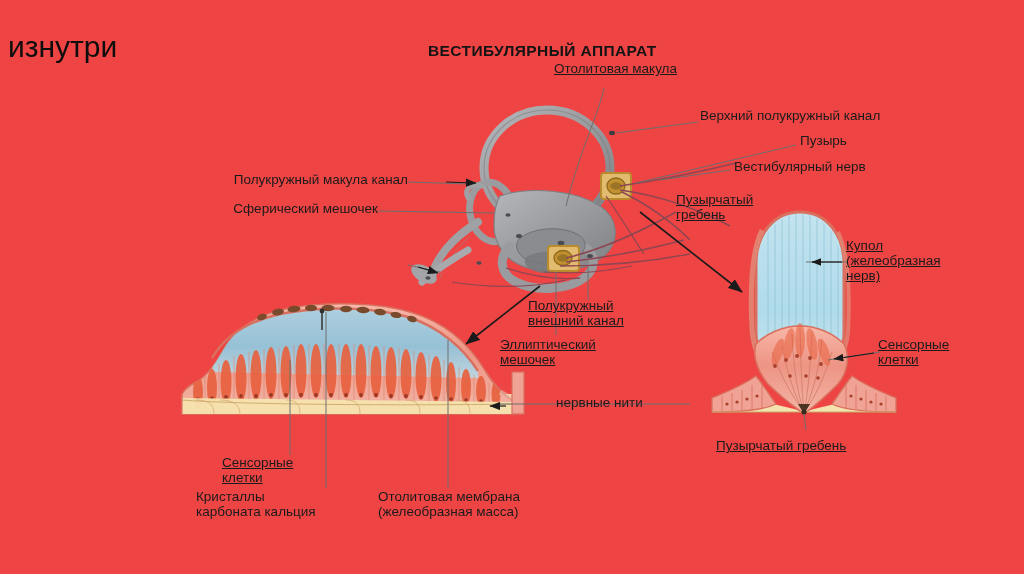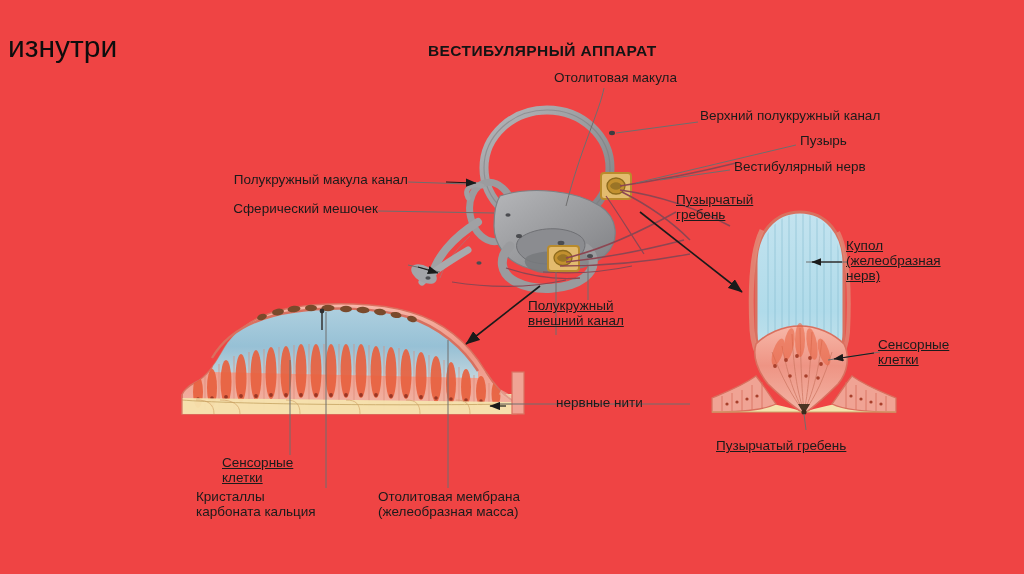--- a/index.html
+++ b/index.html
@@ -374,32 +374,34 @@
       <path d="M640,212 L742,292"></path>
 
       <path d="M446,182 L476,183" stroke-width="1.2"></path>
       <path d="M506,406 L490,406" stroke-width="1.2"></path>
       <path d="M418,267 L438,273" stroke-width="1.2"></path>
       <path d="M874,353 L834,359" stroke-width="1.1"></path>
       <path d="M842,262 L812,262" stroke-width="1.1"></path>
     </g>
   </svg>
 
-  <div class="lbl" style="left:554px;top:70px;">Отолитовая макула</div>
+  <div class="lbl" style="left:554px;top:61px;text-decoration:underline;">Отолитовая макула</div>
   <div class="lbl" style="left:700px;top:108px;">Верхний полукружный канал</div>
   <div class="lbl" style="left:800px;top:133px;">Пузырь</div>
   <div class="lbl" style="left:734px;top:159px;">Вестибулярный нерв</div>
   <div class="lbl ctr" style="left:676px;top:192px;width:110px;">Пузырчатый
 гребень</div>
 
   <div class="lbl rt" style="left:158px;top:172px;width:250px;">Полукружный макула канал</div>
   <div class="lbl rt" style="left:158px;top:201px;width:220px;">Сферический мешочек</div>
 
   <div class="lbl ctr" style="left:528px;top:298px;width:122px;">Полукружный
 внешний канал</div>
+  <div class="lbl ctr" style="left:500px;top:337px;width:118px;">Эллиптический
+мешочек</div>
 
   <div class="lbl ctr" style="left:846px;top:238px;width:132px;">Купол
 (желеобразная
 нерв)</div>
   <div class="lbl ctr" style="left:878px;top:337px;width:98px;">Сенсорные
 клетки</div>
 
   <div class="lbl" style="left:556px;top:395px;">нервные нити</div>
   <div class="lbl ctr" style="left:716px;top:438px;width:182px;">Пузырчатый гребень</div>
 

